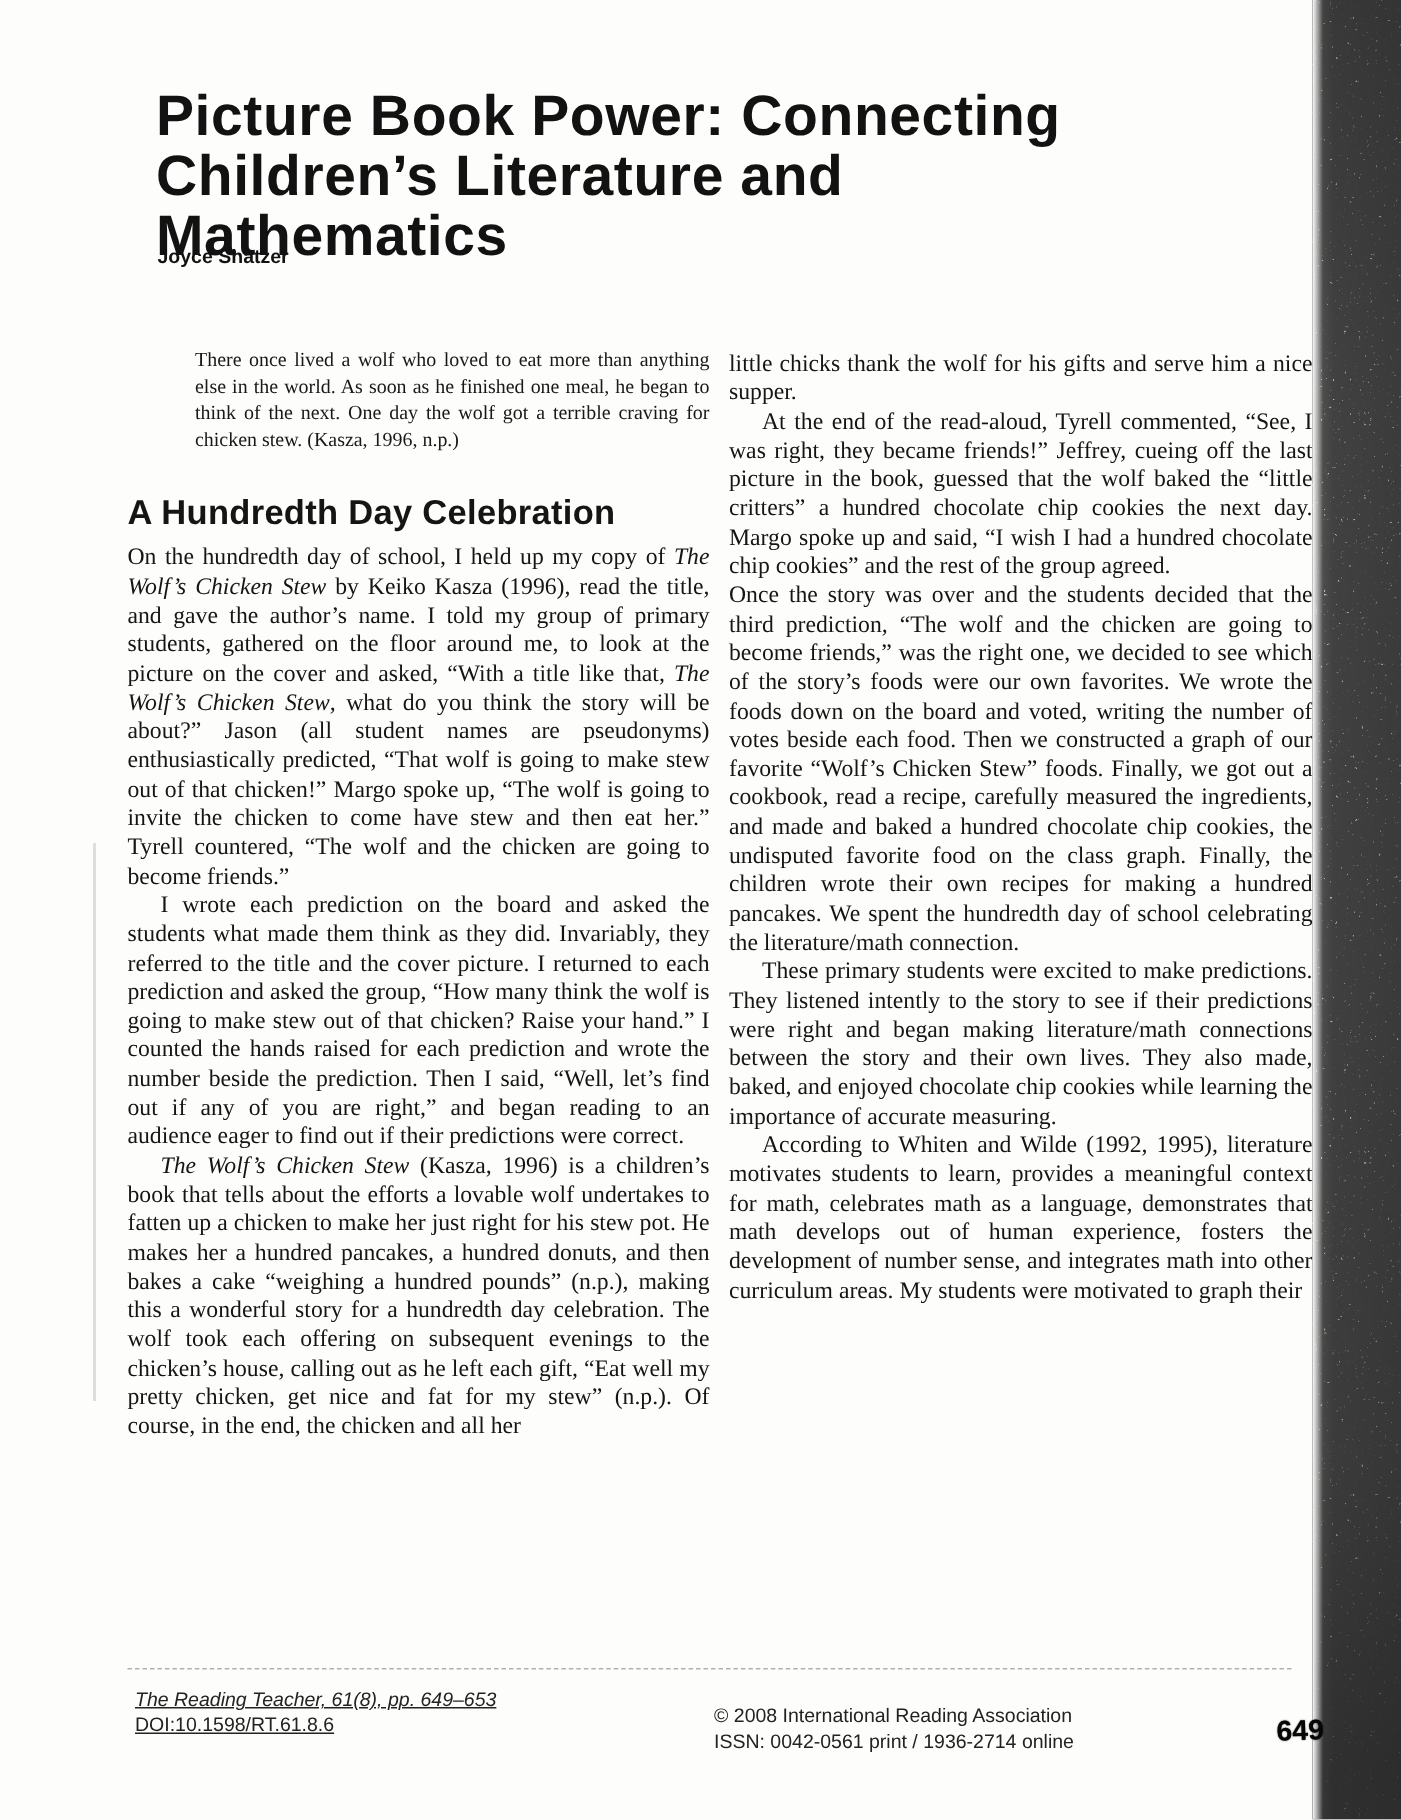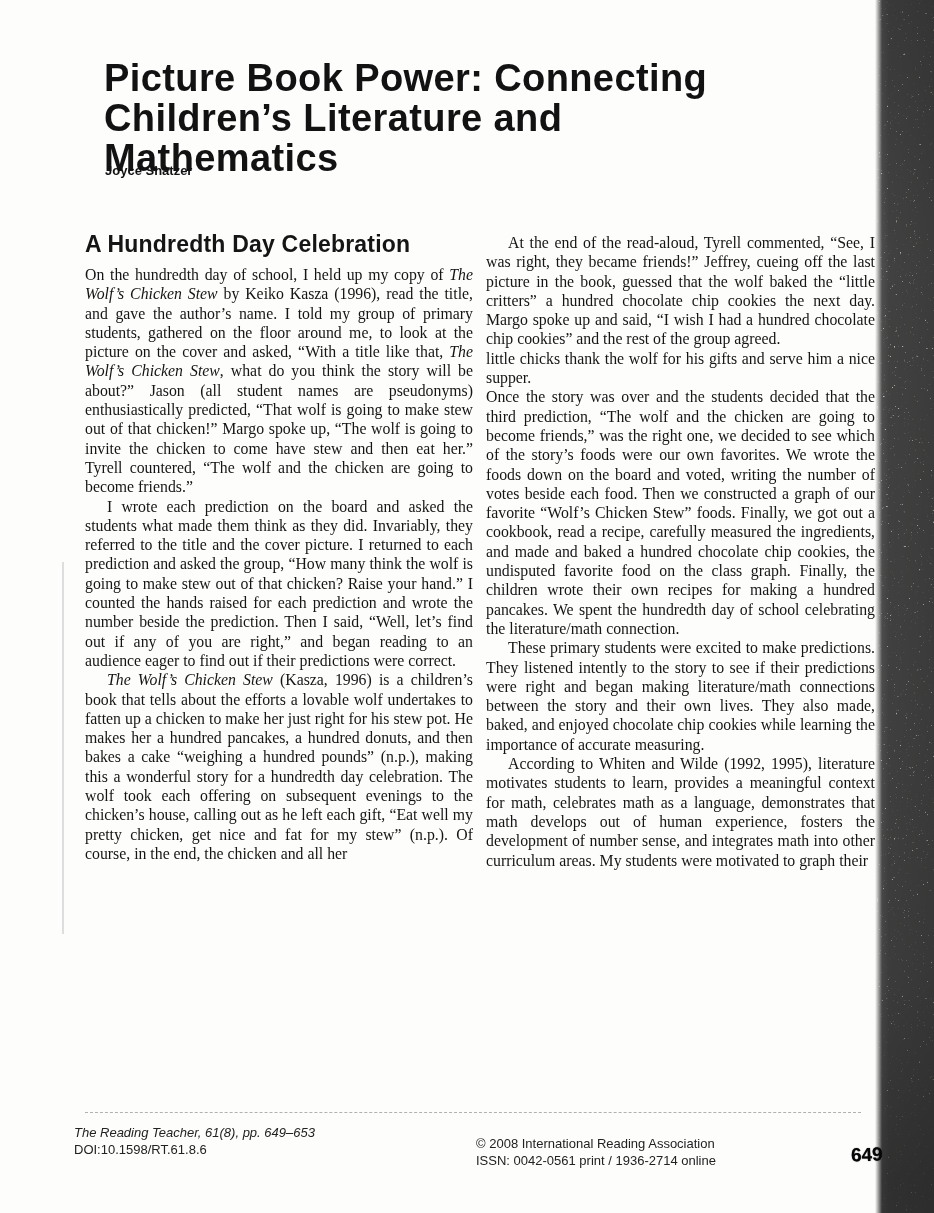--- a/index.html
+++ b/index.html
@@ -41,21 +41,21 @@
   
   .foot-rule{
     position:absolute;left:85px;top:1112px;width:776px;
     border-top:1px dashed #8a8a8a;opacity:.65;
   }
   .foot{
     position:absolute;top:1124px;
     font-family:"Liberation Sans",sans-serif;font-size:13px;
     line-height:17px;color:#222;
   }
-  .foot-left{left:74px;}
+  .foot-left{left:90px;text-decoration:underline;}
   .foot-right{left:476px;margin-top:11px;}
   .foot .it{font-style:italic;}
   .pageno{
     position:absolute;left:851px;top:1144px;z-index:6;
     font-family:"Liberation Sans",sans-serif;font-weight:700;
     font-size:19px;color:#060606;text-shadow:0 0 1px rgba(0,0,0,.8);
     transform:rotate(-2deg);
   }
   
   .strip{
@@ -92,29 +92,30 @@
     </filter>
   </defs>
 </svg>
 
 <div class="page">
 
   <div class="title">Picture Book Power: Connecting Children’s Literature and Mathematics</div>
   <div class="author">Joyce Shatzer</div>
 
   <div class="col-left">
+    <div class="epigraph">There once lived a wolf who loved to eat more than anything else in the world. As soon as he finished one meal, he began to think of the next. One day the wolf got a terrible craving for chicken stew. (Kasza, 1996, n.p.)</div>
     <h2 class="sec">A Hundredth Day Celebration</h2>
     <p class="body"><span>On the hundredth day of school, I held up my copy of </span><i>The Wolf’s Chicken Stew</i><span> by Keiko Kasza (1996), read the title, and gave the author’s name. I told my group of primary students, gathered on the floor around me, to look at the picture on the cover and asked, “With a title like that, </span><i>The Wolf’s Chicken Stew</i><span>, what do you think the story will be about?” Jason (all student names are pseudonyms) enthusiastically predicted, “That wolf is going to make stew out of that chicken!” Margo spoke up, “The wolf is going to invite the chicken to come have stew and then eat her.” Tyrell countered, “The wolf and the chicken are going to become friends.”</span></p>
     <p class="body indent"><span>I wrote each prediction on the board and asked the students what made them think as they did. Invariably, they referred to the title and the cover picture. I returned to each prediction and asked the group, “How many think the wolf is going to make stew out of that chicken? Raise your hand.” I counted the hands raised for each prediction and wrote the number beside the prediction. Then I said, “Well, let’s find out if any of you are right,” and began reading to an audience eager to find out if their predictions were correct.</span></p>
     <p class="body indent"><i>The Wolf’s Chicken Stew</i><span> (Kasza, 1996) is a children’s book that tells about the efforts a lovable wolf undertakes to fatten up a chicken to make her just right for his stew pot. He makes her a hundred pancakes, a hundred donuts, and then bakes a cake “weighing a hundred pounds” (n.p.), making this a wonderful story for a hundredth day celebration. The wolf took each offering on subsequent evenings to the chicken’s house, calling out as he left each gift, “Eat well my pretty chicken, get nice and fat for my stew” (n.p.). Of course, in the end, the chicken and all her</span></p>
   </div>
 
   <div class="col-right">
+    <p class="body"><span>little chicks thank the wolf for his gifts and serve him a nice supper.</span></p>
     <p class="body indent"><span>At the end of the read-aloud, Tyrell commented, “See, I was right, they became friends!” Jeffrey, cueing off the last picture in the book, guessed that the wolf baked the “little critters” a hundred chocolate chip cookies the next day. Margo spoke up and said, “I wish I had a hundred chocolate chip cookies” and the rest of the group agreed.</span></p>
-    <p class="body"><span>little chicks thank the wolf for his gifts and serve him a nice supper.</span></p>
     <p class="body"><span>Once the story was over and the students decided that the third prediction, “The wolf and the chicken are going to become friends,” was the right one, we decided to see which of the story’s foods were our own favorites. We wrote the foods down on the board and voted, writing the number of votes beside each food. Then we constructed a graph of our favorite “Wolf’s Chicken Stew” foods. Finally, we got out a cookbook, read a recipe, carefully measured the ingredients, and made and baked a hundred chocolate chip cookies, the undisputed favorite food on the class graph. Finally, the children wrote their own recipes for making a hundred pancakes. We spent the hundredth day of school celebrating the literature/math connection.</span></p>
     <p class="body indent"><span>These primary students were excited to make predictions. They listened intently to the story to see if their predictions were right and began making literature/math connections between the story and their own lives. They also made, baked, and enjoyed chocolate chip cookies while learning the importance of accurate measuring.</span></p>
     <p class="body indent"><span>According to Whiten and Wilde (1992, 1995), literature motivates students to learn, provides a meaningful context for math, celebrates math as a language, demonstrates that math develops out of human experience, fosters the development of number sense, and integrates math into other curriculum areas. My students were motivated to graph their</span></p>
   </div>
 
   <div class="foot-rule"></div>
 
   <div class="foot foot-left">
     <div class="it">The Reading Teacher, 61(8), pp. 649–653</div>
     <div>DOI:10.1598/RT.61.8.6</div>

